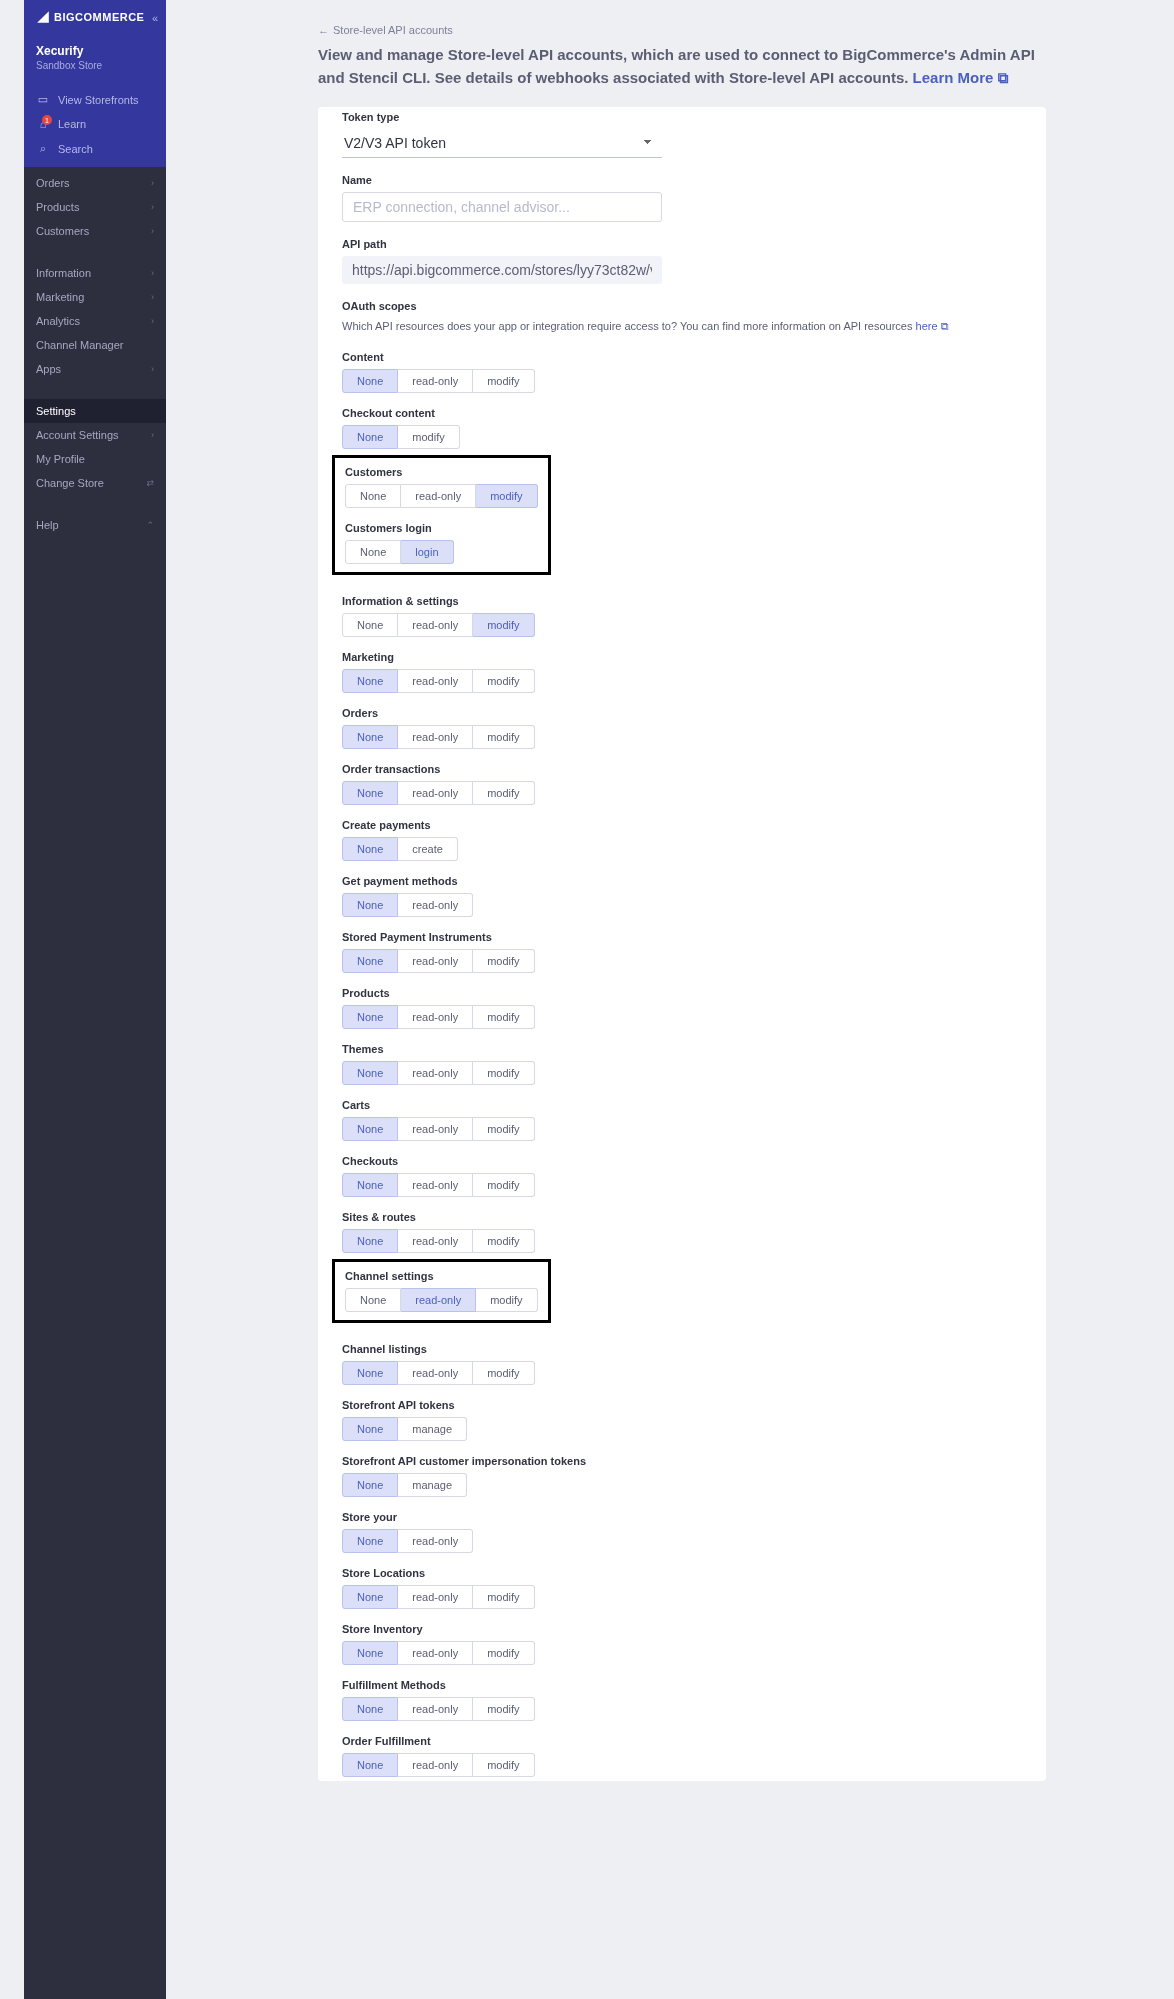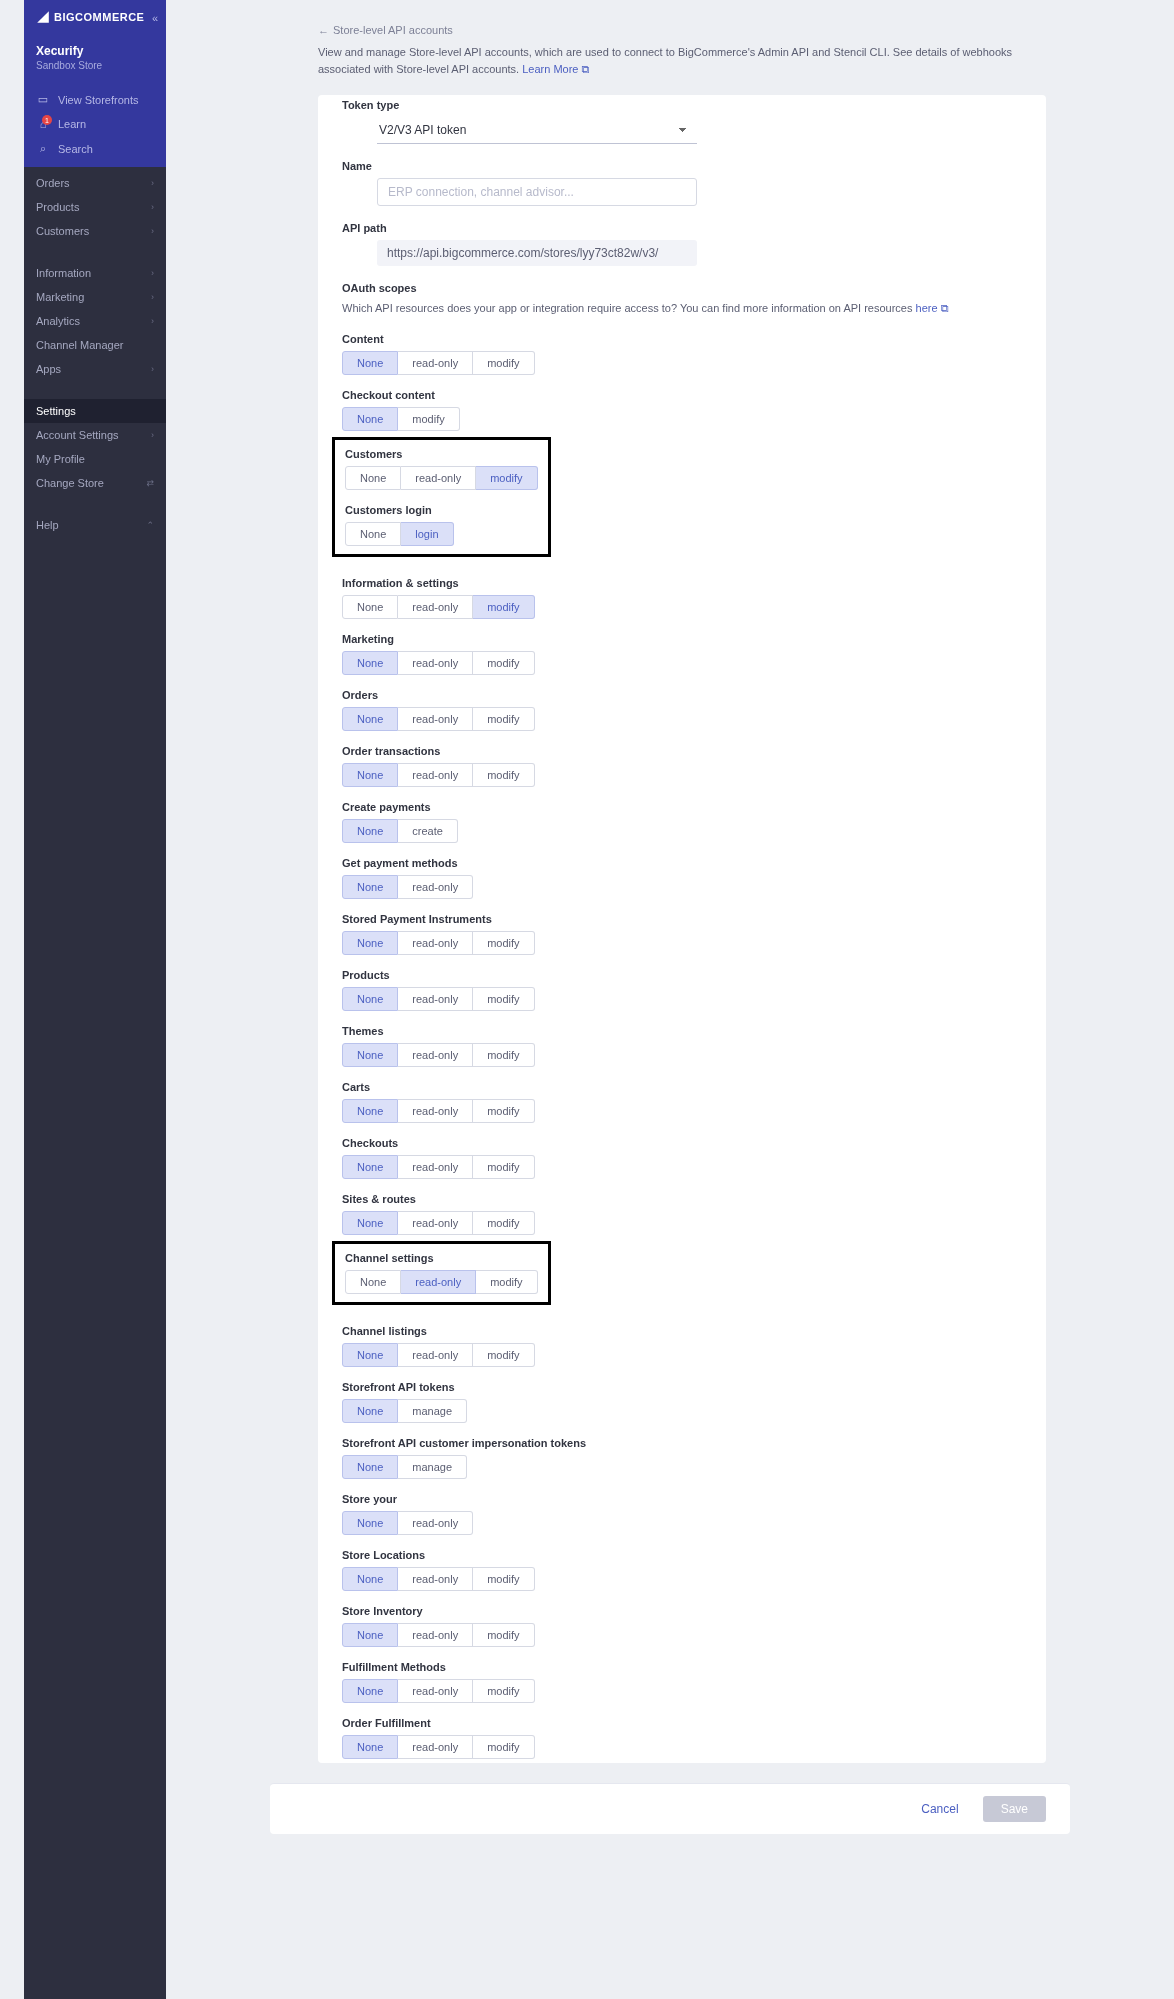--- a/index.html
+++ b/index.html
@@ -18,26 +18,26 @@
   .badge { background: #e64545; color: #fff; border-radius: 50%; width: 10px; height: 10px; font-size: 7px; display: flex; align-items: center; justify-content: center; position: absolute; left: 18px; top: 3px; }
   .nav-section { padding: 4px 0; }
   .nav-item { display: flex; justify-content: space-between; align-items: center; padding: 6px 12px; cursor: pointer; color: #a5a8c0; }
   .nav-item .arrow { font-size: 9px; color: #6a6d85; }
   .nav-item.active { background: #1f2130; color: #fff; }
   .nav-gap { height: 10px; }
   .main { flex: 1; padding: 0 0 40px 0; }
   .content { max-width: 800px; margin: 0 auto; padding: 24px 24px 0 48px; }
   .breadcrumb { color: #7d8096; font-size: 11px; margin-bottom: 8px; cursor: pointer; display: flex; align-items: center; gap: 4px; }
   h1 { font-size: 22px; font-weight: 400; color: #313440; margin-bottom: 10px; }
-  .desc { color: #5b5e72; font-size: 11px; line-height: 1.5; margin-bottom: 18px; }
+  .desc { color: #5b5e72; font-size: 15px; line-height: 1.5; margin-bottom: 18px; font-weight: bold; }
   .desc a { color: #4b5fc1; text-decoration: none; }
   .card { background: #fff; border-radius: 4px; padding: 4px 24px; }
   .field { margin-bottom: 16px; }
   .field-label { font-weight: 600; color: #313440; font-size: 11px; display: block; margin-bottom: 6px; }
-  .select, .input, .readonly { width: 320px; max-width: 100%; padding: 6px 10px; border: 1px solid #d6d9e3; border-radius: 3px; font-size: 12px; color: #313440; background: #fff; margin-left: 35px; }
+  .select, .input, .readonly { width: 320px; max-width: 100%; padding: 6px 10px; border: 1px solid #d6d9e3; border-radius: 3px; font-size: 14px; color: #313440; background: #fff; }
   .select { appearance: none; background-image: linear-gradient(45deg,transparent 50%,#666 50%),linear-gradient(135deg,#666 50%,transparent 50%); background-position: calc(100% - 14px) 11px, calc(100% - 10px) 11px; background-size: 4px 4px,4px 4px; background-repeat: no-repeat; border-bottom: 1px solid #bfc3d4; border-top:none; border-left:none; border-right:none; border-radius:0; padding-left:2px; background-color:transparent;}
   .readonly { background: #f2f3f8; color: #5b5e72; border: none; }
   .input::placeholder { color: #b7bacb; }
   .scope-desc { color: #5b5e72; font-size: 11px; line-height: 1.5; margin-top: 4px; }
   .scope-desc a { color: #4b5fc1; text-decoration: none; }
   .scope-group { margin-top: 14px; }
   .scope-title { font-weight: 600; font-size: 11px; color: #313440; margin-bottom: 6px; }
   .btn-row { display: flex; gap: 0; }
   .opt { border: 1px solid #d6d9e3; background: #fff; color: #5b5e72; font-size: 11px; padding: 5px 14px; cursor: pointer; }
   .opt:first-child { border-radius: 3px 0 0 3px; }
@@ -342,18 +342,14 @@
               <div class="scope-title">Order Fulfillment</div>
               <div class="btn-row">
                 <button class="opt selected">None</button>
                 <button class="opt">read-only</button>
                 <button class="opt">modify</button>
               </div>
             </div></div>
       </div>
     </div>
 
-    <div class="footer">
-      <button class="btn-cancel">Cancel</button>
-      <button class="btn-save">Save</button>
-    </div>
   </main>
 </div>
 
 </body></html>

